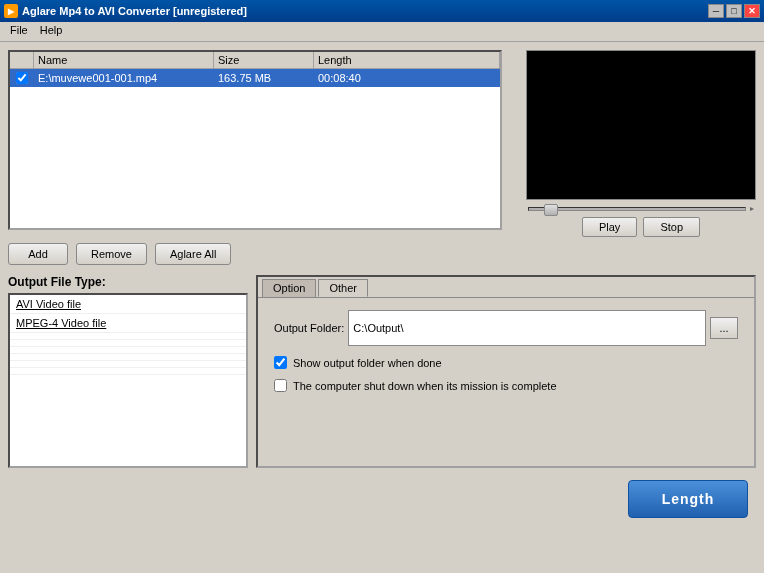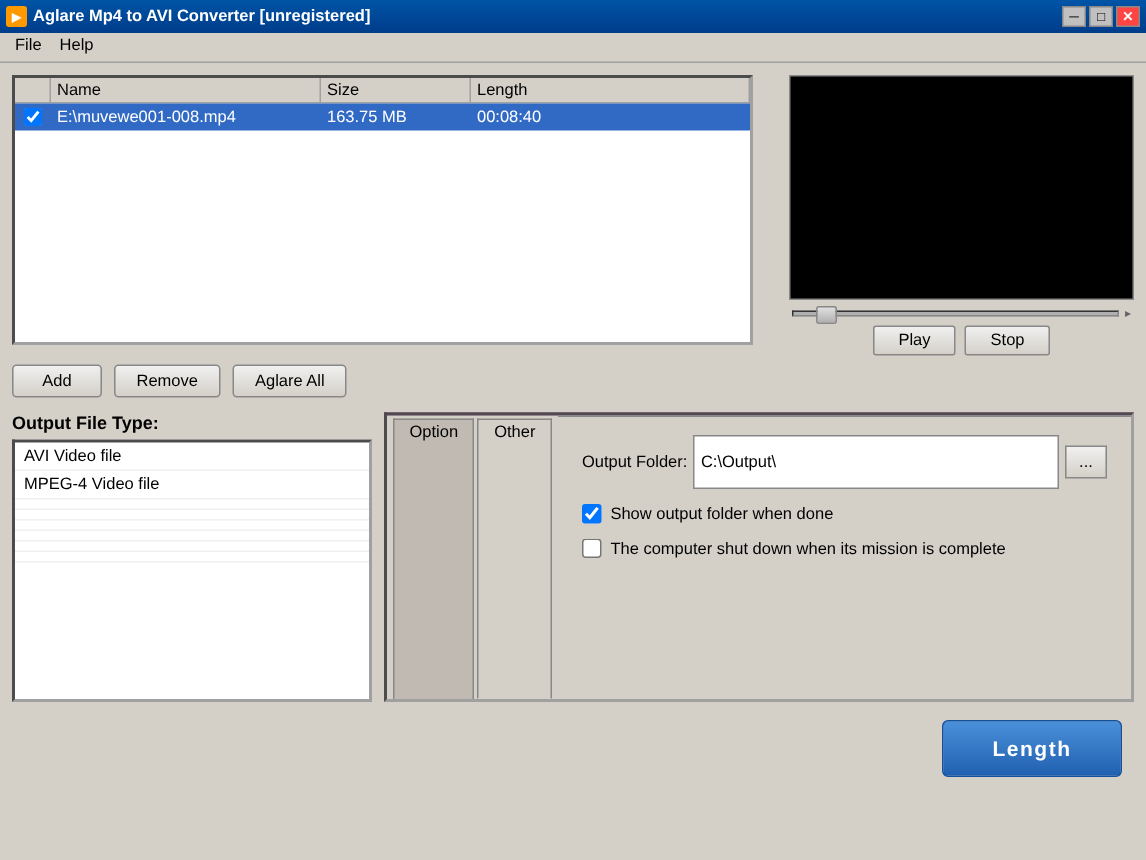--- a/index.html
+++ b/index.html
@@ -218,35 +218,36 @@
     .section-label {
       font-size: 12px;
       font-weight: bold;
       margin-bottom: 4px;
     }
     .output-type-list {
       border: 2px inset #a0a0a0;
       background: white;
       height: 175px;
       overflow-y: auto;
+      text-decoration: underline;
     }
     .output-type-item {
       padding: 3px 6px;
       font-size: 11px;
       cursor: pointer;
       border-bottom: 1px solid #f0f0f0;
     }
 
     
     .settings-panel {
       flex: 1;
       border: 2px inset #a0a0a0;
-      background: #701a75;
-      display: flex;
-      flex-direction: row;
+      background: #8b5cf6;
+      display: flex;
+      flex-direction: column;
     }
     .tabs-bar {
       display: flex;
       background: #d4d0c8;
       padding: 2px 4px 0;
       gap: 2px;
     }
     .tab {
       padding: 2px 10px;
       font-size: 11px;
@@ -358,21 +359,21 @@
       <div class="file-list-header">
         <div class="col-header col-checkbox"></div>
         <div class="col-header col-name">Name</div>
         <div class="col-header col-size">Size</div>
         <div class="col-header col-length">Length</div>
       </div>
       <div class="file-row">
         <div class="row-checkbox">
           <input type="checkbox" checked="" style="">
         </div>
-        <div class="file-row-cell col-name" style="width:180px">E:\muvewe001-008.mp4</div>
+        <div class="file-row-cell col-name" style="width:180px">E:\muvewe001-001.mp4</div>
         <div class="file-row-cell col-size" style="width:100px">163.75 MB</div>
         <div class="file-row-cell col-length">00:08:40</div>
       </div>
     </div>
 
     <div class="preview-area">
       <div class="video-preview"></div>
       <div class="seek-bar-container">
         <div class="seek-bar">
           <div class="seek-thumb"></div>

